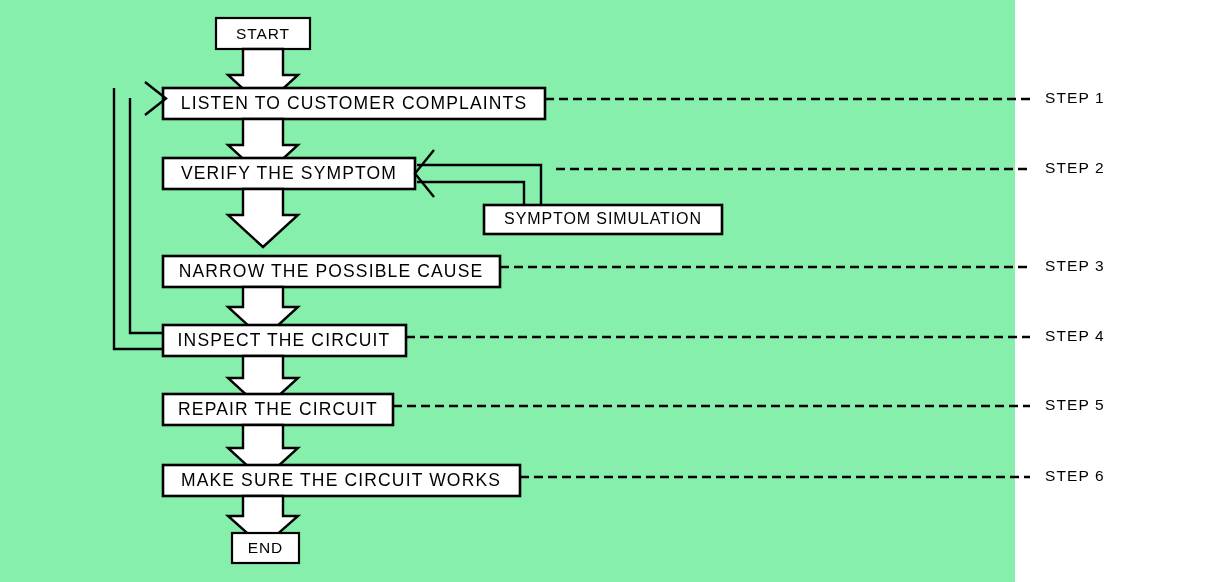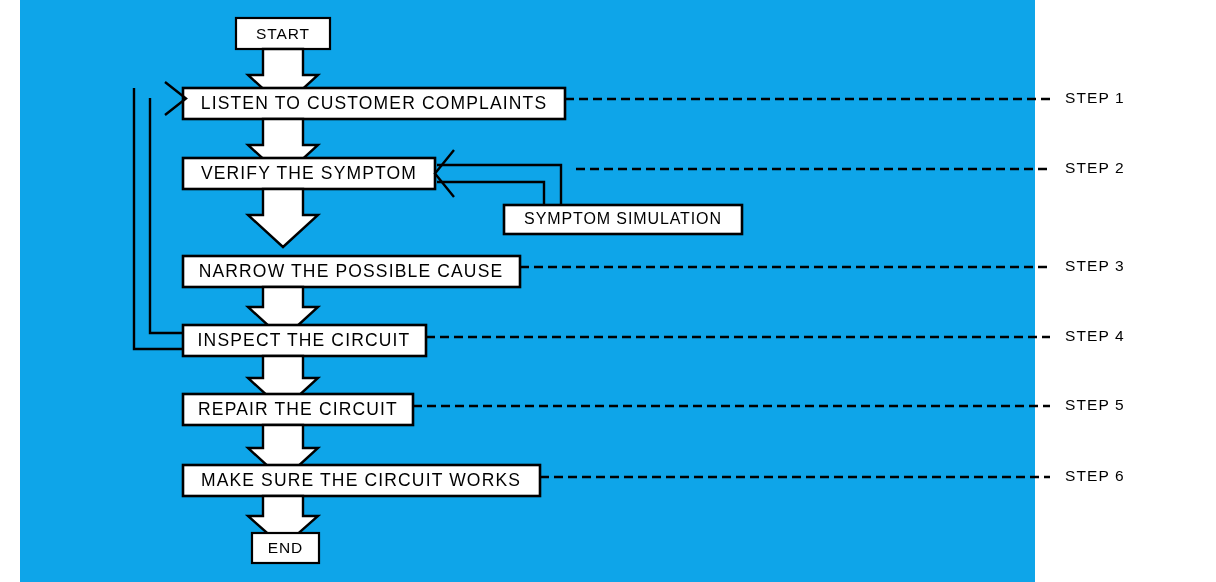--- a/index.html
+++ b/index.html
@@ -1,18 +1,18 @@
 <!DOCTYPE html>
 <html><head>
 <meta charset="utf-8">
 <style>
   html,body{margin:0;padding:0;background:#ffffff;}
   body{width:1216px;height:582px;overflow:hidden;
        font-family:"Liberation Sans",sans-serif;}
-  #stage{position:relative;width:1015px;height:582px;background:#0ea5e9;margin-left:20px;}
+  #stage{position:relative;width:1015px;height:582px;background:#86efac;}
   svg{display:block;}
   .box-rect{fill:#ffffff;stroke:#000000;stroke-width:2.6;}
   .small-rect{fill:#ffffff;stroke:#000000;stroke-width:2.2;}
   .blockarrow{fill:#ffffff;stroke:#000000;stroke-width:2.4;
                stroke-linejoin:miter;stroke-miterlimit:8;}
   .solid{stroke:#000000;stroke-width:2.4;fill:none;}
   .dashed{stroke:#000000;stroke-width:2.4;fill:none;
           stroke-dasharray:9 5;}
   text{fill:#000000;font-family:"Liberation Sans",sans-serif;
        dominant-baseline:middle;}

